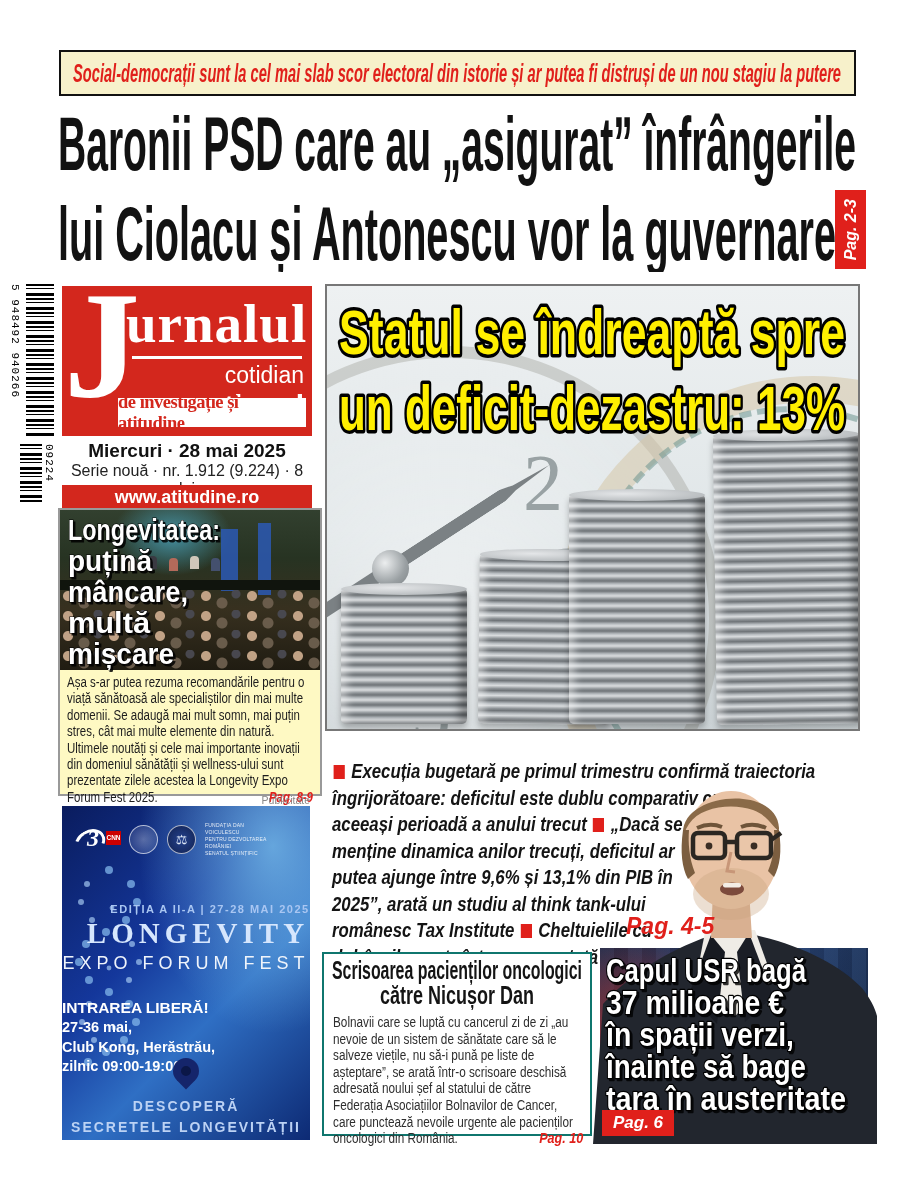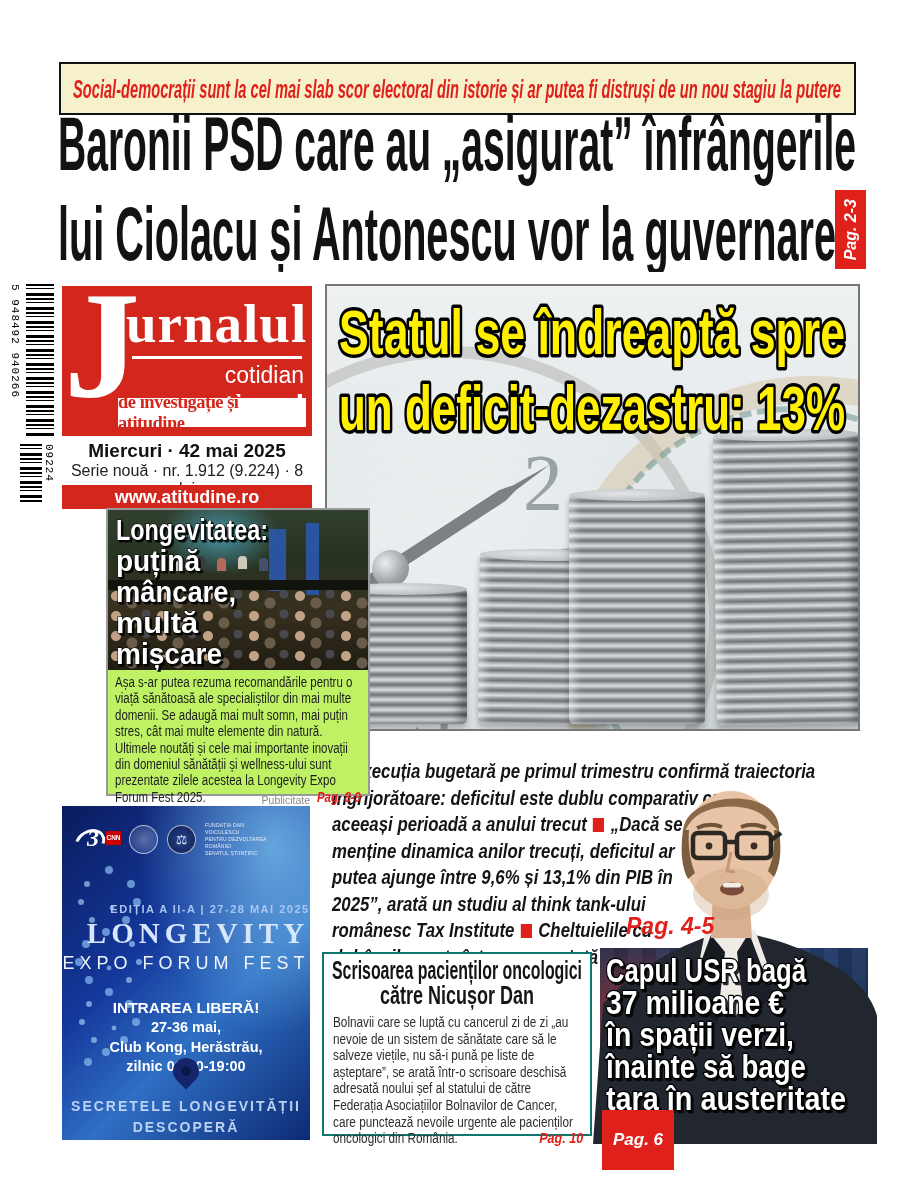--- a/index.html
+++ b/index.html
@@ -1,21 +1,21 @@
 <!DOCTYPE html>
 <html><head>
 <meta charset="utf-8">
 <style>
   html,body{margin:0;padding:0;background:#e9e9e9;}
   .page{position:relative;width:913px;height:1200px;margin:0 auto;background:#fff;overflow:hidden;
         font-family:"Liberation Sans",sans-serif;color:#111;}
   .abs{position:absolute;}
 
   
-  .kicker{left:59px;top:62px;width:797px;height:53px;background:#f7f1cb;border:2.5px solid #111;
+  .kicker{left:59px;top:50px;width:797px;height:46px;background:#f7f1cb;border:2.5px solid #111;
           box-sizing:border-box;display:flex;align-items:center;justify-content:center;}
   .kicker text{fill:#e0201b;font-weight:700;font-style:italic;font-size:26px;}
 
   
   .headline-svg{left:56px;top:102px;width:806px;height:170px;}
   .headline-svg text{fill:#121212;font-weight:700;}
   .pagbox{background:#e0201b;color:#fff;display:flex;align-items:center;justify-content:center;}
   .pag-vert{writing-mode:vertical-rl;text-orientation:mixed;transform:rotate(180deg);
             font-style:italic;font-weight:700;font-size:16px;white-space:nowrap;}
   .pag23{left:835px;top:190px;width:31px;height:79px;}
@@ -69,21 +69,21 @@
 
   
   .feat-text{left:332px;top:737px;width:630px;transform:scaleX(0.8);transform-origin:left top;
              font-style:italic;font-weight:700;font-size:21px;line-height:26.5px;color:#141414;}
   .flspacer{float:right;width:300px;height:330px;
             shape-outside:polygon(300px 25px,180px 60px,135px 105px,115px 165px,60px 210px,10px 255px,0 330px,300px 330px);}
   .sq{display:inline-block;width:14px;height:14px;background:#e0201b;margin:0 8px 0 2px;transform:translateY(1px);}
   .pag45{left:626px;top:913px;font-style:italic;font-weight:700;font-size:23px;color:#e0201b;z-index:7;}
 
   
-  .lcard{left:58px;top:508px;width:264px;height:288px;border:2px solid #999;box-sizing:border-box;background:#bef264;margin-left:48px;}
+  .lcard{left:58px;top:508px;width:264px;height:288px;border:2px solid #999;box-sizing:border-box;background:#fef9c3;}
   .lphoto{position:absolute;left:0;top:0;width:100%;height:160px;overflow:hidden;
      background:linear-gradient(180deg,#32402f 0%,#273322 30%,#37301f 62%,#201c12 100%);}
   .lphoto .glow{position:absolute;left:18%;top:-12%;width:50%;height:55%;
      background:radial-gradient(ellipse,rgba(70,150,170,.95),rgba(70,150,170,0) 65%);}
   .lphoto .banner{position:absolute;background:#2b59b4;opacity:.85;}
   .lphoto .stage{position:absolute;left:0;top:44%;width:100%;height:10px;background:#10140d;}
   .lphoto .crowd{position:absolute;left:0;top:50%;width:100%;height:50%;
      background-image:radial-gradient(circle at 8px 6px,#c9a98c 0 4.5px,rgba(0,0,0,0) 5.5px),
                       radial-gradient(circle at 24px 13px,#6d5f4e 0 5px,rgba(0,0,0,0) 6px),
                       radial-gradient(circle at 38px 4px,#4a4a52 0 4px,rgba(0,0,0,0) 5px);
@@ -111,21 +111,21 @@
           background:radial-gradient(circle,rgba(255,255,255,.3),rgba(255,255,255,.05));
           display:flex;align-items:center;justify-content:center;font-size:13px;color:#dfe8f6;}
   .emblem.dark{background:radial-gradient(circle,#23408c,#122250);}
   .partner{font-size:5px;line-height:1.4;color:rgba(255,255,255,.85);width:74px;letter-spacing:.2px;}
   .ad-edition{position:absolute;left:0;top:97px;width:100%;text-align:center;font-size:11px;
               letter-spacing:1.5px;color:#a9c6f2;font-weight:600;padding-left:24px;}
   .ad-title{position:absolute;left:0;top:111px;width:100%;text-align:center;
             font:600 29px "Liberation Serif",serif;letter-spacing:5px;color:#d6e6fd;padding-left:12px;}
   .ad-sub{position:absolute;left:0;top:147px;width:100%;text-align:center;font-size:18px;
           letter-spacing:5px;color:#eff4fb;}
-  .ad-info{position:absolute;left:0;top:192px;width:100%;text-align:center;font-weight:700;
+  .ad-info{position:absolute;left:0;top:192px;width:100%;text-align:left;font-weight:700;
            font-size:14.5px;line-height:1.32;color:#fff;}
   .ad-info .first{font-size:15.5px;}
   .pin{position:absolute;left:50%;top:252px;width:26px;height:26px;margin-left:-13px;background:#15256b;
        border-radius:50% 50% 50% 0;transform:rotate(-45deg);}
   .pin::after{content:"";position:absolute;left:8px;top:8px;width:10px;height:10px;border-radius:50%;background:#0b1747;}
   .ad-cta{position:absolute;left:0;top:290px;width:100%;text-align:center;font-size:14px;
           letter-spacing:2px;color:#bcd2f4;font-weight:600;line-height:1.5;}
   .dna{position:absolute;left:2px;top:56px;opacity:.9;}
 
   
@@ -145,21 +145,21 @@
         background:linear-gradient(#e2e6ea,#a9b2bb);border-radius:4px;}
   .miccube{position:absolute;left:152px;top:88px;width:62px;height:56px;border-radius:7px;
            background:linear-gradient(145deg,#f4d741,#c9a315);box-shadow:0 3px 5px rgba(0,0,0,.5);}
   .miccube::after{content:"";position:absolute;left:16px;top:13px;width:28px;height:28px;border-radius:50%;
            background:radial-gradient(circle at 40% 40%,#555,#0d0d0d 70%);}
   .microd{position:absolute;left:92px;top:104px;width:78px;height:15px;background:#141414;
           transform:rotate(27deg);border-radius:4px;}
   .micstand{position:absolute;left:146px;top:140px;width:5px;height:54px;background:#c9ced4;transform:rotate(-14deg);}
   .usr-svg{left:602px;top:952px;width:252px;height:162px;z-index:6;filter:drop-shadow(2px 2px 0 rgba(0,0,0,.8));}
   .usr-svg text{fill:#fff;stroke:#000;stroke-width:2.5px;paint-order:stroke;stroke-linejoin:round;font-weight:700;}
-  .pag6{left:602px;top:1110px;padding:20px 11px;background:#e0201b;color:#fff;
+  .pag6{left:602px;top:1110px;padding:3px 11px;background:#e0201b;color:#fff;
         font-style:italic;font-weight:700;font-size:17px;z-index:6;}
 
   .man{left:585px;top:772px;width:292px;height:372px;z-index:5;}
 </style>
 </head>
 <body>
 
 <div class="page">
 
   <div class="abs kicker">
@@ -186,21 +186,21 @@
   <div class="abs mast">
     <span class="mast-j">J</span>
     <span class="mast-name">urnalul</span>
     <div class="mast-rule"></div>
     <div class="mast-tag">
       <span class="w1">cotidian</span>
       <span class="w2">național</span>
     </div>
     <div class="mast-box">de investigație și atitudine</div>
   </div>
-  <div class="abs dateline">Miercuri · 42 mai 2025</div>
+  <div class="abs dateline">Miercuri · 28 mai 2025</div>
   <div class="abs serieline">Serie nouă · nr. 1.912 (9.224) · 8 lei</div>
   <div class="abs webbar">www.atitudine.ro</div>
 
   <div class="abs feat-img">
     <div class="clockface"></div>
     <div class="ring1"></div>
     <div class="ring2"></div>
     <span class="clock-num" style="left:196px;top:152px;">2</span>
     <span class="clock-num" style="left:224px;top:244px;">3</span>
     <span class="clock-num" style="left:84px;top:382px;">5</span>
@@ -300,22 +300,22 @@
     <div class="ad-title">LONGEVITY</div>
     <div class="ad-sub">EXPO FORUM FEST</div>
     <div class="ad-info">
       <div class="first">INTRAREA LIBERĂ!</div>
       <div>27-36 mai,</div>
       <div>Club Kong, Herăstrău,</div>
       <div>zilnic 09:00-19:00</div>
     </div>
     <div class="pin"></div>
     <div class="ad-cta">
+      <div>DESCOPERĂ</div>
       <div>SECRETELE LONGEVITĂȚII</div>
-      <div>DESCOPERĂ</div>
     </div>
   </div>
 
   <div class="abs ocard">
     <svg class="ohead" viewBox="0 0 266 56">
       <text x="133" y="23" text-anchor="middle" font-size="25" textLength="250" lengthAdjust="spacingAndGlyphs">Scrisoarea pacienților oncologici</text>
       <text x="133" y="48" text-anchor="middle" font-size="25" textLength="154" lengthAdjust="spacingAndGlyphs">către Nicușor Dan</text>
     </svg>
     <div class="obody">
       <span>Bolnavii care se luptă cu cancerul zi de zi „au nevoie de un sistem de sănătate care să le salveze viețile, nu să-i pună pe liste de așteptare”, se arată într-o scrisoare deschisă adresată noului șef al statului de către Federația Asociațiilor Bolnavilor de Cancer, care punctează nevoile urgente ale pacienților oncologici din România. </span>

